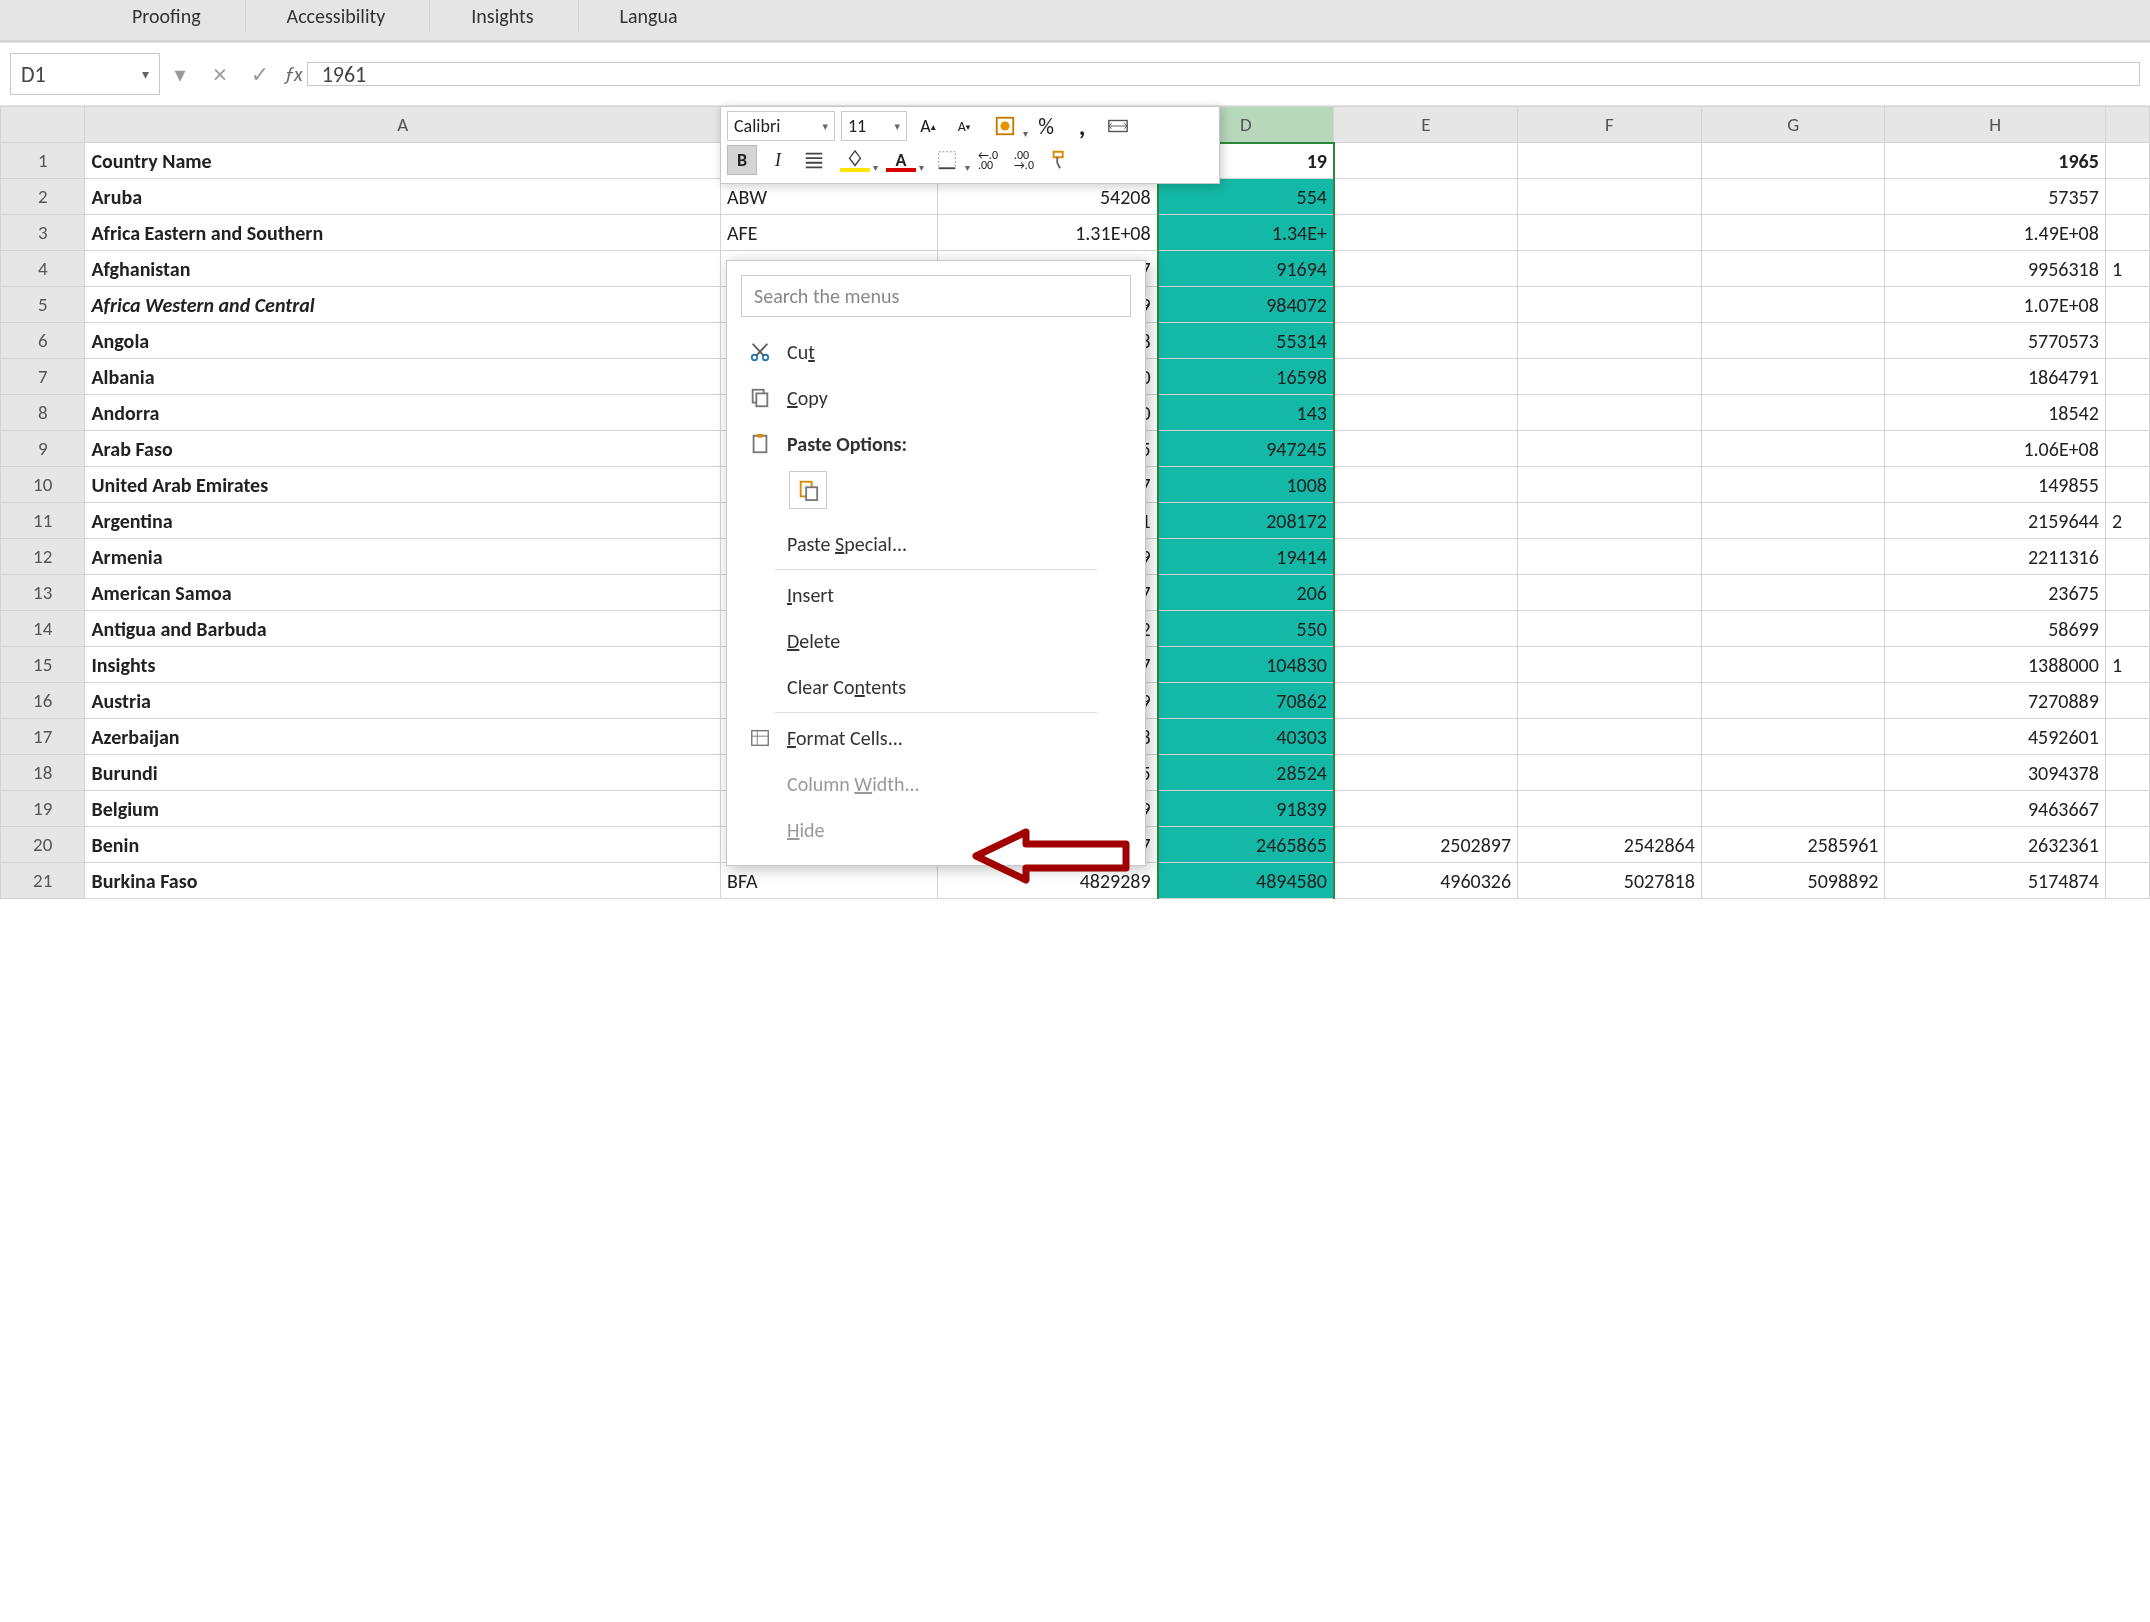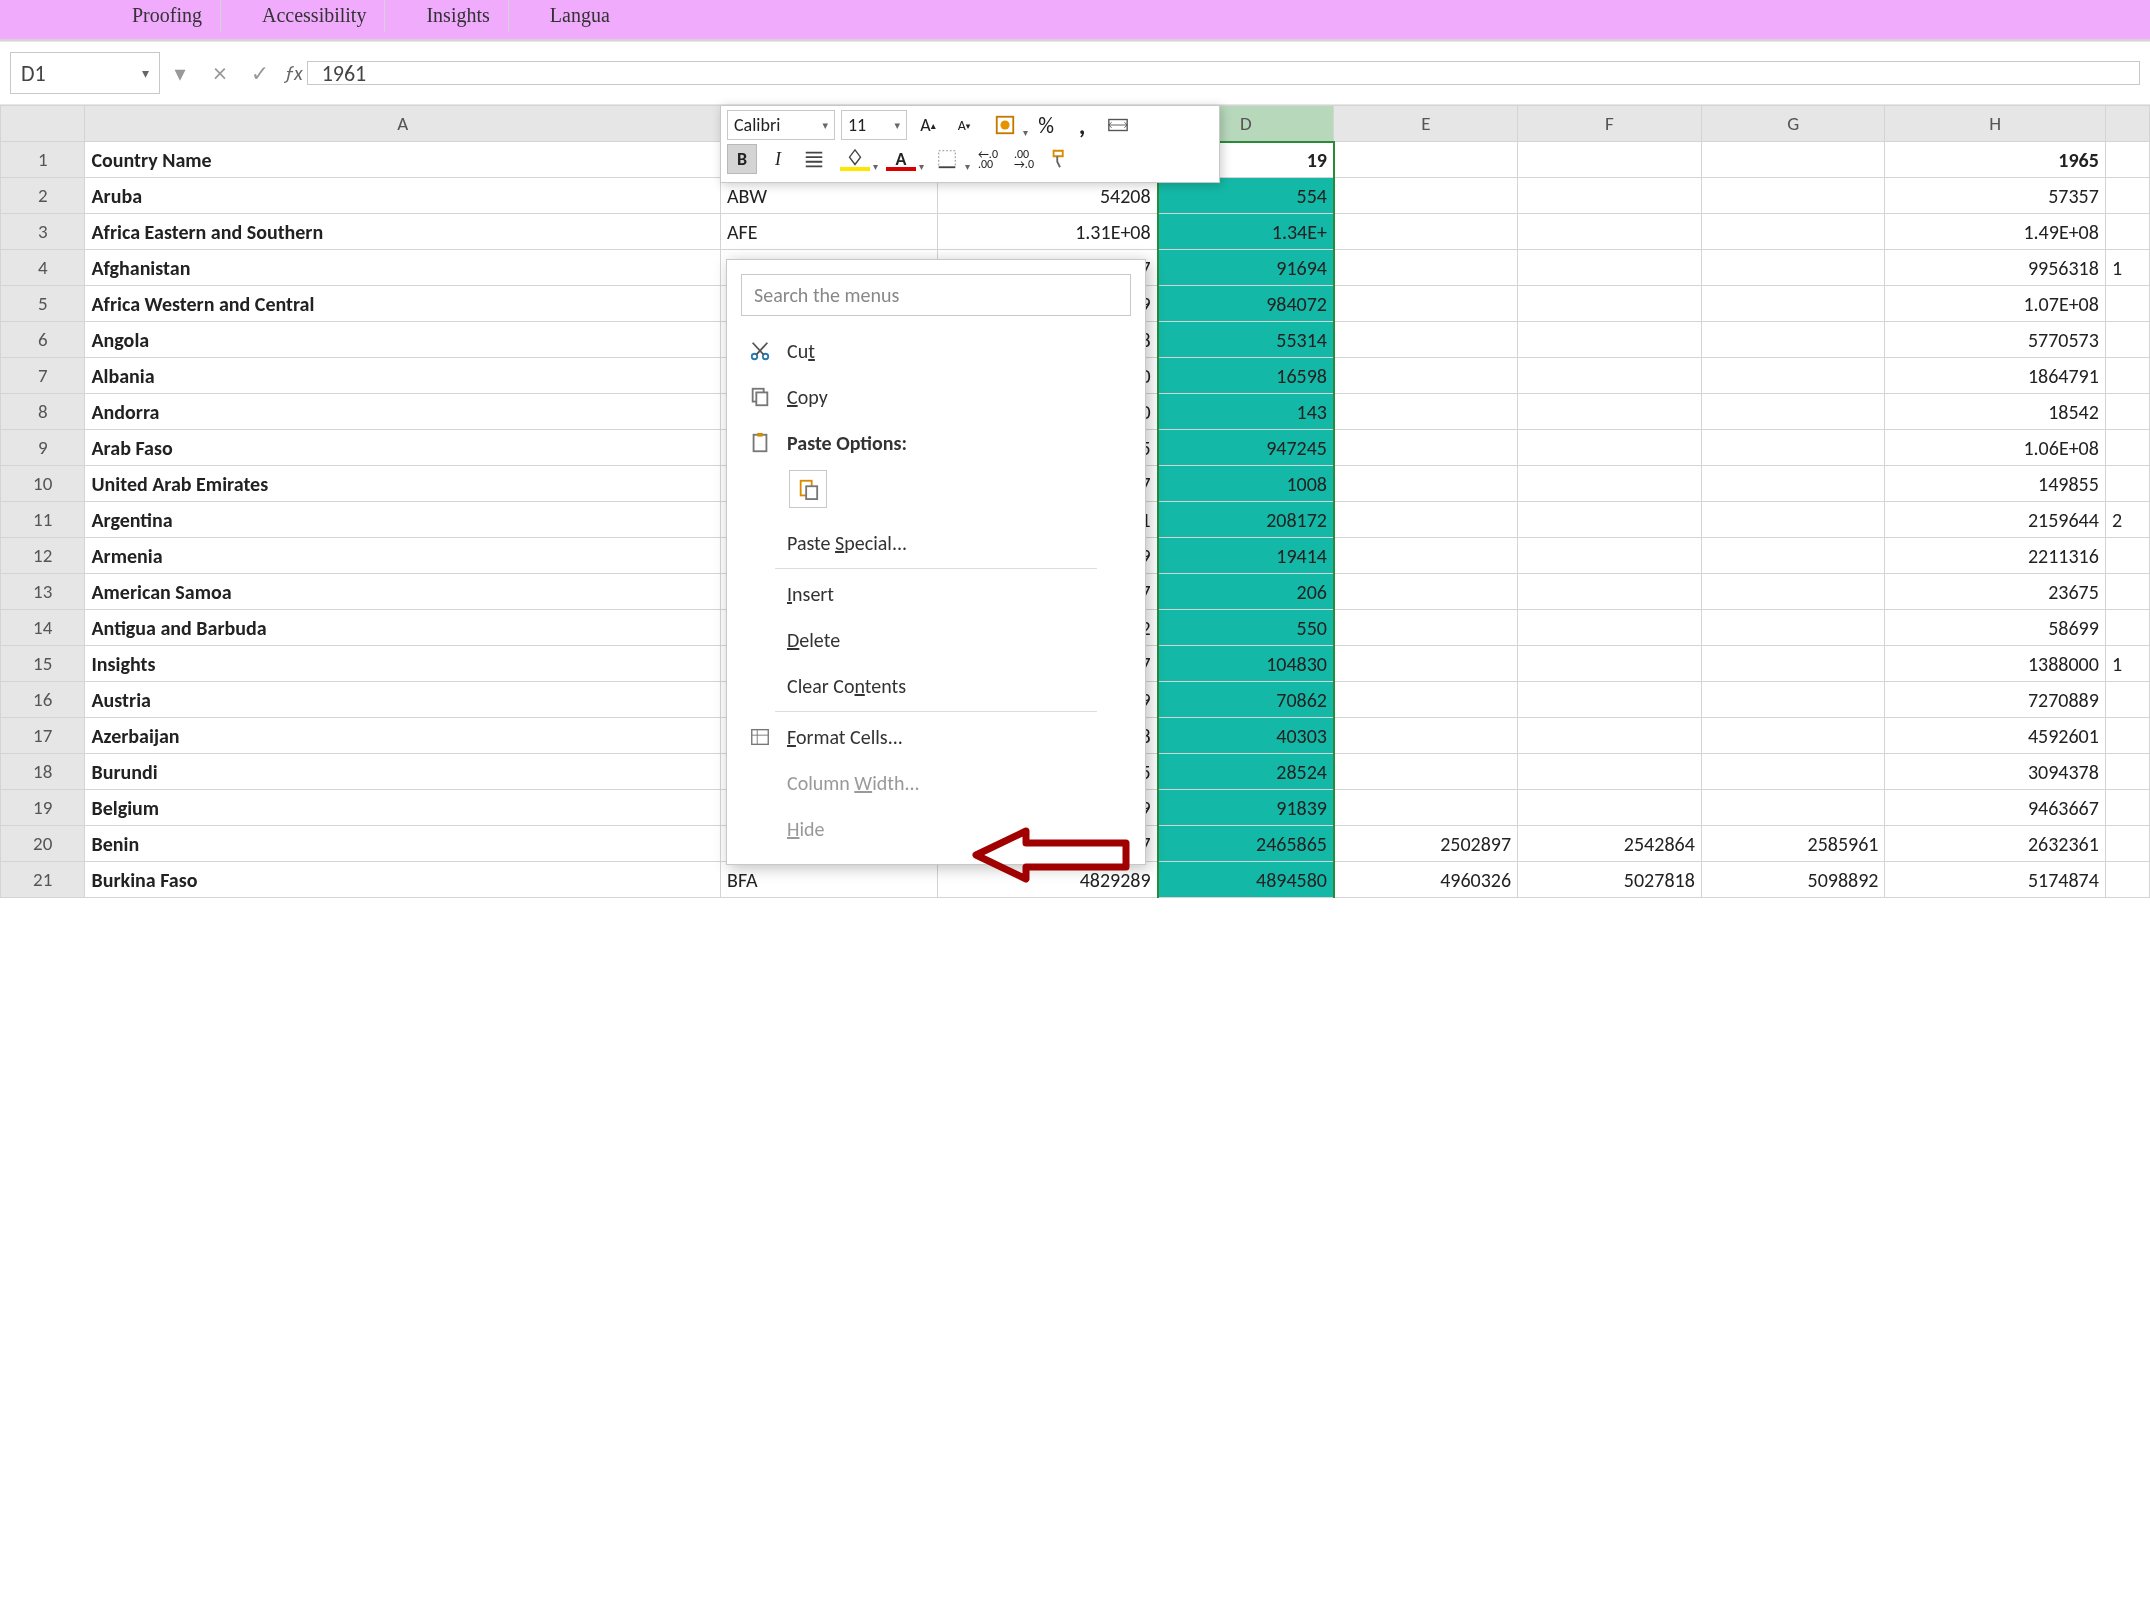--- a/index.html
+++ b/index.html
@@ -6,27 +6,26 @@
   body {
     margin: 0;
     font-family: Calibri, "Segoe UI", Arial, sans-serif;
     font-size: 18px;
     color: #222;
     background: #fff;
     overflow: hidden;
   }
   .ribbon-tabs {
     display: flex;
-    gap: 36px;
+    gap: 62px;
     padding: 4px 0 12px 0;
     font-size: 20px;
     color: #333;
     border-bottom: 2px solid #d4d4d4;
-    background: #f0abfc;
-    font-family: Liberation Serif, serif;
+    background: #e5e5e5;
   }
   .ribbon-tabs .tab { padding: 0 12px; position: relative; }
   .ribbon-tabs .tab:not(:first-child)::before {
     content: "";
     position: absolute;
     left: -30px;
     top: -4px;
     height: 32px;
     border-left: 1px solid #d4d4d4;
   }
@@ -298,21 +297,21 @@
           <td class="col-C">8996967</td>
           <td class="col-D col-D-sel left-green right-green">91694</td>
           <td class="col-E"></td>
           <td class="col-F"></td>
           <td class="col-G"></td>
           <td class="col-H">9956318</td>
           <td class="col-I">1</td>
         </tr>
         <tr>
           <td class="row-hdr">5</td>
-          <td class="col-A" style="font-weight: bold;">Africa Western and Central</td>
+          <td class="col-A" style="font-weight: bold; font-style: italic;">Africa Western and Central</td>
           <td class="col-B">AFW</td>
           <td class="col-C">96396419</td>
           <td class="col-D col-D-sel left-green right-green">984072</td>
           <td class="col-E"></td>
           <td class="col-F"></td>
           <td class="col-G"></td>
           <td class="col-H">1.07E+08</td>
           <td class="col-I"></td>
         </tr>
         <tr>

